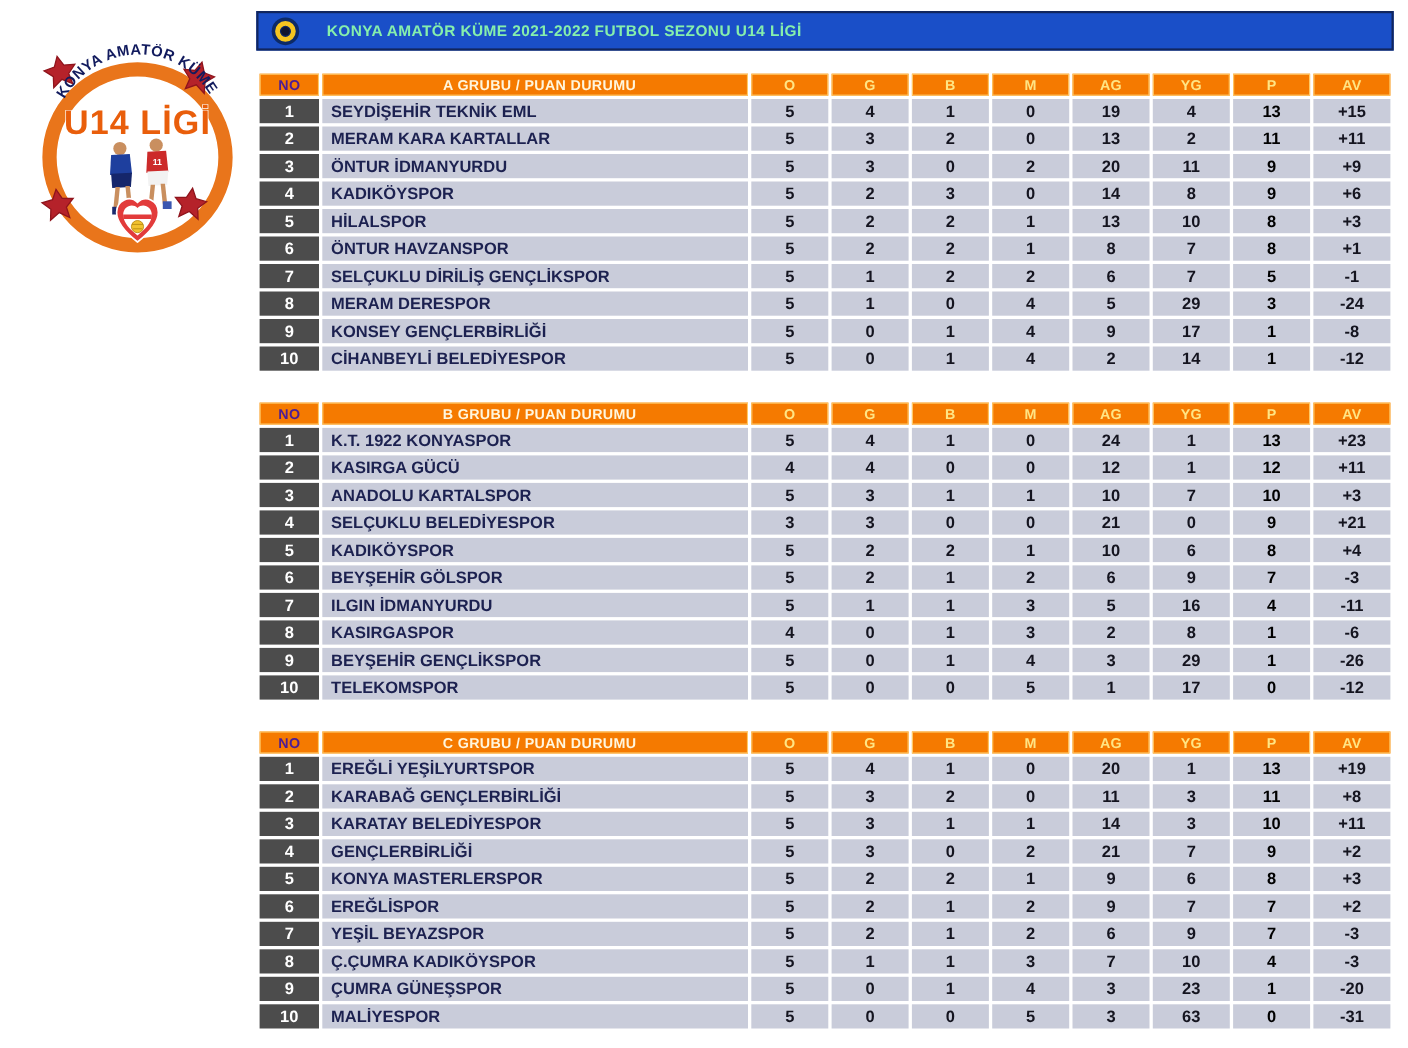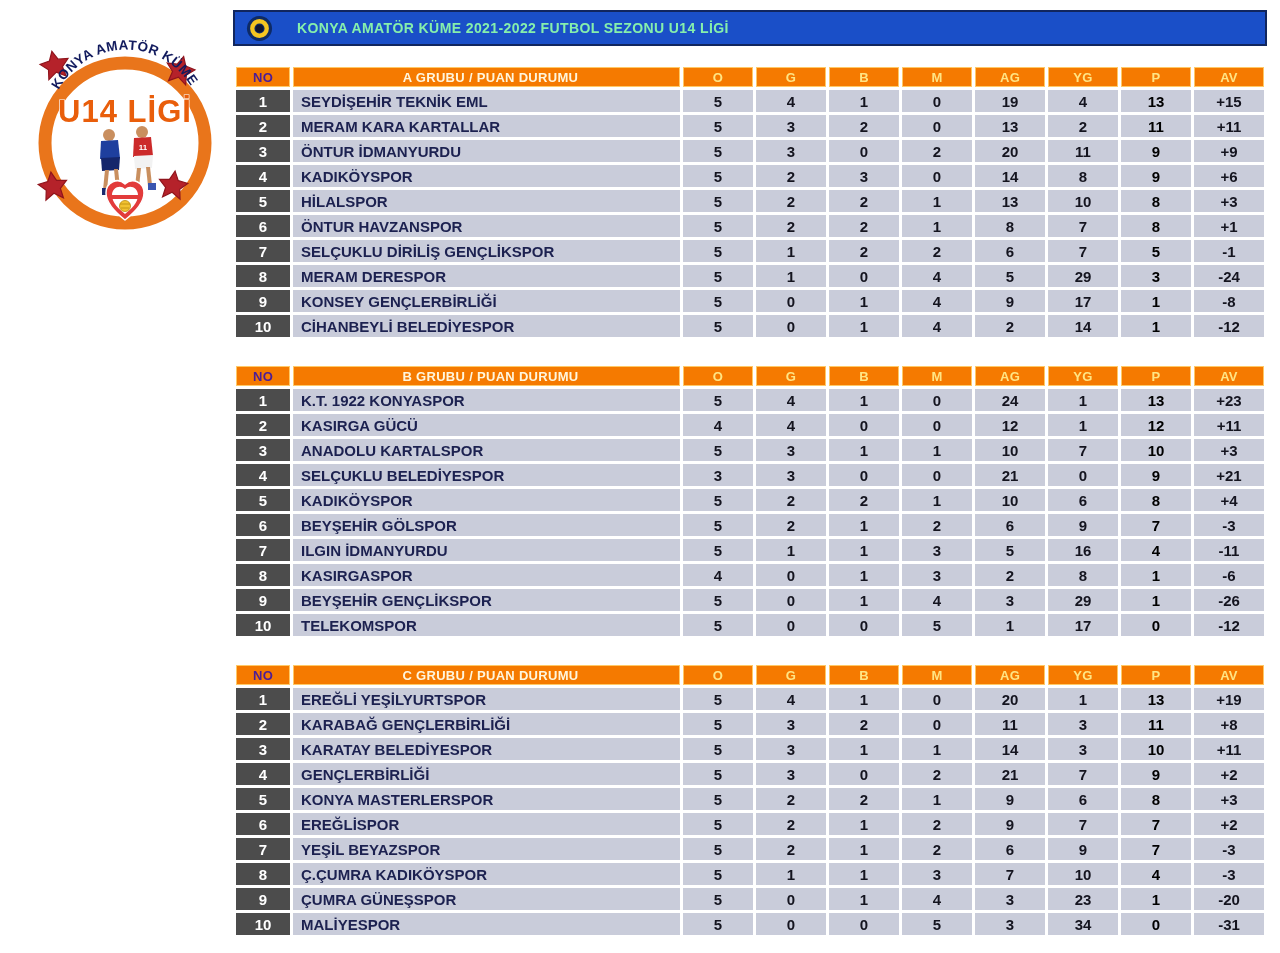--- a/index.html
+++ b/index.html
@@ -542,19 +542,19 @@
           <td class="stat-c">-20</td>
         </tr>
         <tr>
           <td class="no-c">10</td>
           <td class="team-c">MALİYESPOR</td>
           <td class="stat-c">5</td>
           <td class="stat-c">0</td>
           <td class="stat-c">0</td>
           <td class="stat-c">5</td>
           <td class="stat-c">3</td>
-          <td class="stat-c">34</td>
+          <td class="stat-c">63</td>
           <td class="stat-c p-c">0</td>
           <td class="stat-c">-31</td>
         </tr>
       </tbody>
   </table>
 </div>
 
 </body></html>

